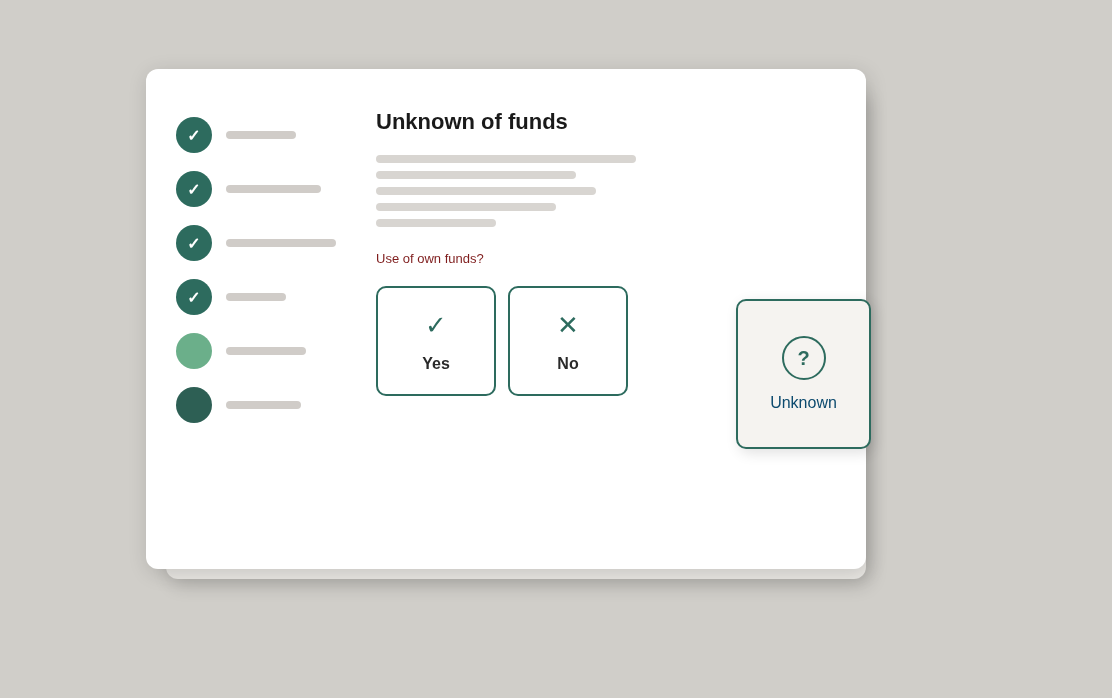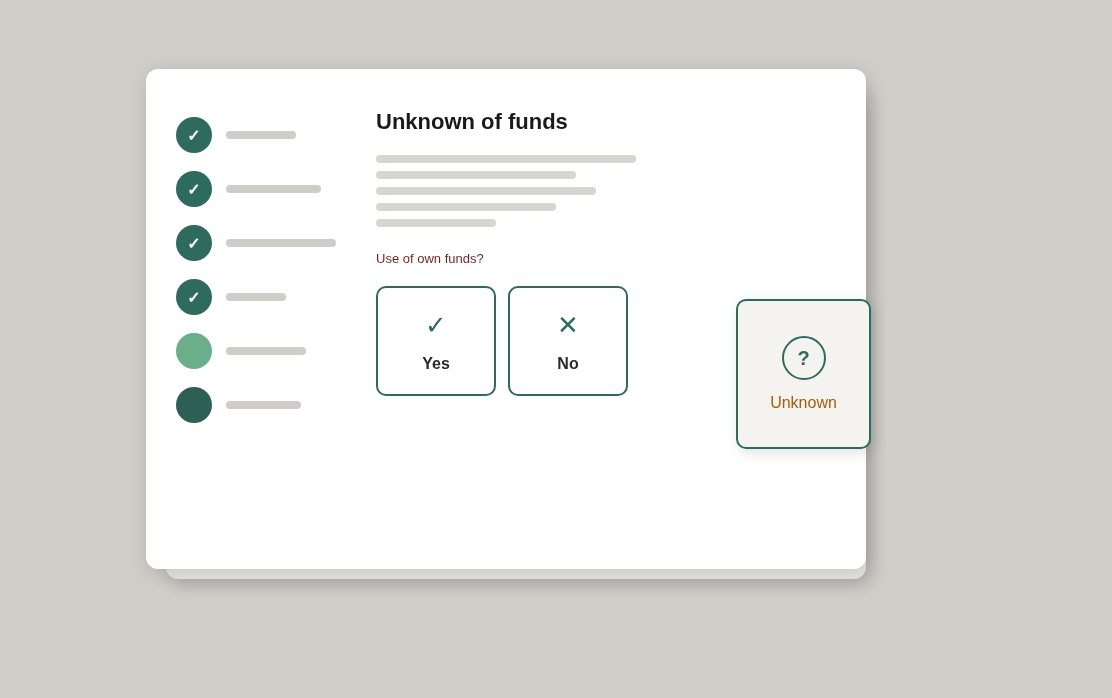--- a/index.html
+++ b/index.html
@@ -190,21 +190,21 @@
       display: flex;
       align-items: center;
       justify-content: center;
       font-size: 20px;
       color: #2d6b5e;
       font-weight: bold;
     }
 
     .unknown-label {
       font-size: 16px;
-      color: #a16207;
+      color: #0c4a6e;
     }
   </style>
 </head>
 <body>
 
 <div class="scene">
 
   <div class="card-back"></div>
 
   <div class="card-main">

